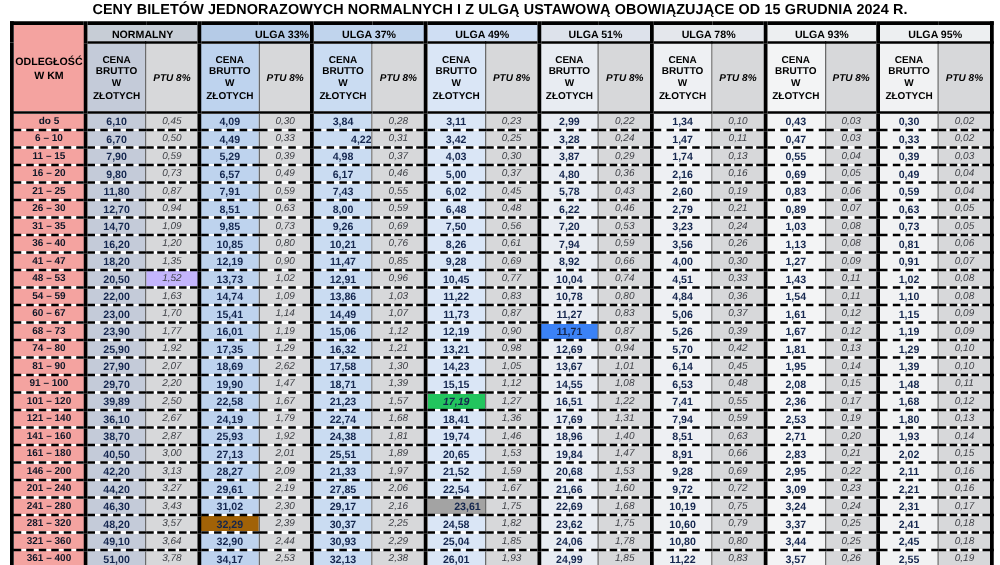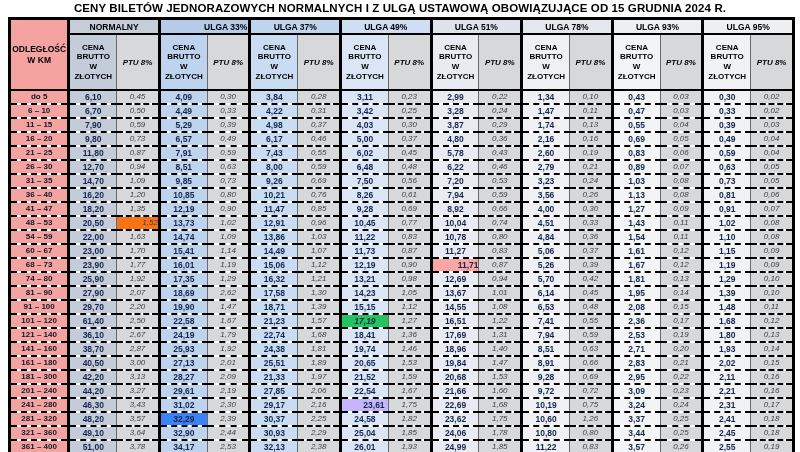--- a/index.html
+++ b/index.html
@@ -123,21 +123,21 @@
         <td class="ptu thin-l" style="background: rgb(215, 216, 218); color: rgb(60, 62, 68);">0,03</td>
         <td class="cena gstart" style="background: rgb(241, 242, 243); color: rgb(20, 38, 78);">0,30</td>
         <td class="ptu thin-l" style="background: rgb(215, 216, 218); color: rgb(60, 62, 68);">0,02</td>
       </tr>
       <tr>
         <td class="km" style="background: rgb(244, 163, 160);">6 – 10</td>
         <td class="cena gstart" style="background: rgb(196, 203, 217); color: rgb(20, 38, 78);">6,70</td>
         <td class="ptu thin-l" style="background: rgb(215, 216, 218); color: rgb(60, 62, 68);">0,50</td>
         <td class="cena gstart" style="background: rgb(190, 211, 238); color: rgb(20, 38, 78);">4,49</td>
         <td class="ptu thin-l" style="background: rgb(215, 216, 218); color: rgb(60, 62, 68);">0,33</td>
-        <td class="cena gstart" style="background: rgb(202, 220, 242); color: rgb(20, 38, 78);">4,22</td>
+        <td class="cena gstart" style="background: rgb(202, 220, 242); color: rgb(20, 38, 78); text-align: right;">4,22</td>
         <td class="ptu thin-l" style="background: rgb(215, 216, 218); color: rgb(60, 62, 68);">0,31</td>
         <td class="cena gstart" style="background: rgb(218, 230, 246); color: rgb(20, 38, 78);">3,42</td>
         <td class="ptu thin-l" style="background: rgb(215, 216, 218); color: rgb(60, 62, 68);">0,25</td>
         <td class="cena gstart" style="background: rgb(232, 236, 242); color: rgb(20, 38, 78);">3,28</td>
         <td class="ptu thin-l" style="background: rgb(215, 216, 218); color: rgb(60, 62, 68);">0,24</td>
         <td class="cena gstart" style="background: rgb(238, 240, 243); color: rgb(20, 38, 78);">1,47</td>
         <td class="ptu thin-l" style="background: rgb(215, 216, 218); color: rgb(60, 62, 68);">0,11</td>
         <td class="cena gstart" style="background: rgb(243, 244, 245); color: rgb(20, 38, 78);">0,47</td>
         <td class="ptu thin-l" style="background: rgb(215, 216, 218); color: rgb(60, 62, 68);">0,03</td>
         <td class="cena gstart" style="background: rgb(241, 242, 243); color: rgb(20, 38, 78);">0,33</td>
@@ -272,21 +272,21 @@
         <td class="cena gstart" style="background: rgb(238, 240, 243); color: rgb(20, 38, 78); text-align: center;">4,00</td>
         <td class="ptu thin-l" style="background: rgb(215, 216, 218); color: rgb(60, 62, 68);">0,30</td>
         <td class="cena gstart" style="background: rgb(243, 244, 245); color: rgb(20, 38, 78);">1,27</td>
         <td class="ptu thin-l" style="background: rgb(215, 216, 218); color: rgb(60, 62, 68);">0,09</td>
         <td class="cena gstart" style="background: rgb(241, 242, 243); color: rgb(20, 38, 78);">0,91</td>
         <td class="ptu thin-l" style="background: rgb(215, 216, 218); color: rgb(60, 62, 68);">0,07</td>
       </tr>
       <tr>
         <td class="km" style="background: rgb(244, 163, 160);">48 – 53</td>
         <td class="cena gstart" style="background: rgb(196, 203, 217); color: rgb(20, 38, 78);">20,50</td>
-        <td class="ptu thin-l" style="background: #f97316; color: rgb(60, 62, 68); text-align: right;">1,52</td>
+        <td class="ptu thin-l" style="background: #c4b5fd; color: rgb(60, 62, 68);">1,52</td>
         <td class="cena gstart" style="background: rgb(190, 211, 238); color: rgb(20, 38, 78);">13,73</td>
         <td class="ptu thin-l" style="background: rgb(215, 216, 218); color: rgb(60, 62, 68);">1,02</td>
         <td class="cena gstart" style="background: rgb(202, 220, 242); color: rgb(20, 38, 78);">12,91</td>
         <td class="ptu thin-l" style="background: rgb(215, 216, 218); color: rgb(60, 62, 68);">0,96</td>
         <td class="cena gstart" style="background: rgb(218, 230, 246); color: rgb(20, 38, 78);">10,45</td>
         <td class="ptu thin-l" style="background: rgb(215, 216, 218); color: rgb(60, 62, 68);">0,77</td>
         <td class="cena gstart" style="background: rgb(232, 236, 242); color: rgb(20, 38, 78);">10,04</td>
         <td class="ptu thin-l" style="background: rgb(215, 216, 218); color: rgb(60, 62, 68);">0,74</td>
         <td class="cena gstart" style="background: rgb(238, 240, 243); color: rgb(20, 38, 78);">4,51</td>
         <td class="ptu thin-l" style="background: rgb(215, 216, 218); color: rgb(60, 62, 68);">0,33</td>
@@ -336,21 +336,21 @@
       <tr>
         <td class="km" style="background: rgb(244, 163, 160);">68 – 73</td>
         <td class="cena gstart" style="background: rgb(196, 203, 217); color: rgb(20, 38, 78);">23,90</td>
         <td class="ptu thin-l" style="background: rgb(215, 216, 218); color: rgb(60, 62, 68);">1,77</td>
         <td class="cena gstart" style="background: rgb(190, 211, 238); color: rgb(20, 38, 78);">16,01</td>
         <td class="ptu thin-l" style="background: rgb(215, 216, 218); color: rgb(60, 62, 68);">1,19</td>
         <td class="cena gstart" style="background: rgb(202, 220, 242); color: rgb(20, 38, 78);">15,06</td>
         <td class="ptu thin-l" style="background: rgb(215, 216, 218); color: rgb(60, 62, 68);">1,12</td>
         <td class="cena gstart" style="background: rgb(218, 230, 246); color: rgb(20, 38, 78);">12,19</td>
         <td class="ptu thin-l" style="background: rgb(215, 216, 218); color: rgb(60, 62, 68);">0,90</td>
-        <td class="cena gstart" style="background: #fca5a5; color: rgb(20, 38, 78); text-align: right;">11,71</td>
+        <td class="cena gstart" style="background: #3b82f6; color: rgb(20, 38, 78);">11,71</td>
         <td class="ptu thin-l" style="background: rgb(215, 216, 218); color: rgb(60, 62, 68);">0,87</td>
         <td class="cena gstart" style="background: rgb(238, 240, 243); color: rgb(20, 38, 78);">5,26</td>
         <td class="ptu thin-l" style="background: rgb(215, 216, 218); color: rgb(60, 62, 68);">0,39</td>
         <td class="cena gstart" style="background: rgb(243, 244, 245); color: rgb(20, 38, 78);">1,67</td>
         <td class="ptu thin-l" style="background: rgb(215, 216, 218); color: rgb(60, 62, 68);">0,12</td>
         <td class="cena gstart" style="background: rgb(241, 242, 243); color: rgb(20, 38, 78);">1,19</td>
         <td class="ptu thin-l" style="background: rgb(215, 216, 218); color: rgb(60, 62, 68);">0,09</td>
       </tr>
       <tr>
         <td class="km" style="background: rgb(244, 163, 160);">74 – 80</td>
@@ -404,21 +404,21 @@
         <td class="ptu thin-l" style="background: rgb(215, 216, 218); color: rgb(60, 62, 68);">1,08</td>
         <td class="cena gstart" style="background: rgb(238, 240, 243); color: rgb(20, 38, 78);">6,53</td>
         <td class="ptu thin-l" style="background: rgb(215, 216, 218); color: rgb(60, 62, 68);">0,48</td>
         <td class="cena gstart" style="background: rgb(243, 244, 245); color: rgb(20, 38, 78);">2,08</td>
         <td class="ptu thin-l" style="background: rgb(215, 216, 218); color: rgb(60, 62, 68);">0,15</td>
         <td class="cena gstart" style="background: rgb(241, 242, 243); color: rgb(20, 38, 78);">1,48</td>
         <td class="ptu thin-l" style="background: rgb(215, 216, 218); color: rgb(60, 62, 68);">0,11</td>
       </tr>
       <tr>
         <td class="km" style="background: rgb(244, 163, 160);">101 – 120</td>
-        <td class="cena gstart" style="background: rgb(196, 203, 217); color: rgb(20, 38, 78);">61,40</td>
+        <td class="cena gstart" style="background: rgb(196, 203, 217); color: rgb(20, 38, 78);">39,89</td>
         <td class="ptu thin-l" style="background: rgb(215, 216, 218); color: rgb(60, 62, 68);">2,50</td>
         <td class="cena gstart" style="background: rgb(190, 211, 238); color: rgb(20, 38, 78);">22,58</td>
         <td class="ptu thin-l" style="background: rgb(215, 216, 218); color: rgb(60, 62, 68);">1,67</td>
         <td class="cena gstart" style="background: rgb(202, 220, 242); color: rgb(20, 38, 78);">21,23</td>
         <td class="ptu thin-l" style="background: rgb(215, 216, 218); color: rgb(60, 62, 68);">1,57</td>
         <td class="cena gstart" style="background: #22c55e; color: rgb(20, 38, 78); font-style: italic;">17,19</td>
         <td class="ptu thin-l" style="background: rgb(215, 216, 218); color: rgb(60, 62, 68);">1,27</td>
         <td class="cena gstart" style="background: rgb(232, 236, 242); color: rgb(20, 38, 78);">16,51</td>
         <td class="ptu thin-l" style="background: rgb(215, 216, 218); color: rgb(60, 62, 68);">1,22</td>
         <td class="cena gstart" style="background: rgb(238, 240, 243); color: rgb(20, 38, 78);">7,41</td>
@@ -479,21 +479,21 @@
         <td class="cena gstart" style="background: rgb(232, 236, 242); color: rgb(20, 38, 78);">19,84</td>
         <td class="ptu thin-l" style="background: rgb(215, 216, 218); color: rgb(60, 62, 68);">1,47</td>
         <td class="cena gstart" style="background: rgb(238, 240, 243); color: rgb(20, 38, 78);">8,91</td>
         <td class="ptu thin-l" style="background: rgb(215, 216, 218); color: rgb(60, 62, 68);">0,66</td>
         <td class="cena gstart" style="background: rgb(243, 244, 245); color: rgb(20, 38, 78);">2,83</td>
         <td class="ptu thin-l" style="background: rgb(215, 216, 218); color: rgb(60, 62, 68);">0,21</td>
         <td class="cena gstart" style="background: rgb(241, 242, 243); color: rgb(20, 38, 78);">2,02</td>
         <td class="ptu thin-l" style="background: rgb(215, 216, 218); color: rgb(60, 62, 68);">0,15</td>
       </tr>
       <tr>
-        <td class="km" style="background: rgb(244, 163, 160);">181 – 300</td>
+        <td class="km" style="background: rgb(244, 163, 160);">146 – 200</td>
         <td class="cena gstart" style="background: rgb(196, 203, 217); color: rgb(20, 38, 78);">42,20</td>
         <td class="ptu thin-l" style="background: rgb(215, 216, 218); color: rgb(60, 62, 68);">3,13</td>
         <td class="cena gstart" style="background: rgb(190, 211, 238); color: rgb(20, 38, 78);">28,27</td>
         <td class="ptu thin-l" style="background: rgb(215, 216, 218); color: rgb(60, 62, 68);">2,09</td>
         <td class="cena gstart" style="background: rgb(202, 220, 242); color: rgb(20, 38, 78);">21,33</td>
         <td class="ptu thin-l" style="background: rgb(215, 216, 218); color: rgb(60, 62, 68);">1,97</td>
         <td class="cena gstart" style="background: rgb(218, 230, 246); color: rgb(20, 38, 78);">21,52</td>
         <td class="ptu thin-l" style="background: rgb(215, 216, 218); color: rgb(60, 62, 68);">1,59</td>
         <td class="cena gstart" style="background: rgb(232, 236, 242); color: rgb(20, 38, 78);">20,68</td>
         <td class="ptu thin-l" style="background: rgb(215, 216, 218); color: rgb(60, 62, 68);">1,53</td>
@@ -524,45 +524,45 @@
         <td class="ptu thin-l" style="background: rgb(215, 216, 218); color: rgb(60, 62, 68);">0,16</td>
       </tr>
       <tr>
         <td class="km" style="background: rgb(244, 163, 160);">241 – 280</td>
         <td class="cena gstart" style="background: rgb(196, 203, 217); color: rgb(20, 38, 78);">46,30</td>
         <td class="ptu thin-l" style="background: rgb(215, 216, 218); color: rgb(60, 62, 68);">3,43</td>
         <td class="cena gstart" style="background: rgb(190, 211, 238); color: rgb(20, 38, 78);">31,02</td>
         <td class="ptu thin-l" style="background: rgb(215, 216, 218); color: rgb(60, 62, 68);">2,30</td>
         <td class="cena gstart" style="background: rgb(202, 220, 242); color: rgb(20, 38, 78);">29,17</td>
         <td class="ptu thin-l" style="background: rgb(215, 216, 218); color: rgb(60, 62, 68);">2,16</td>
-        <td class="cena gstart" style="background: #c4b5fd; color: rgb(20, 38, 78); padding-left: 18px;">23,61</td>
+        <td class="cena gstart" style="background: #a3a3a3; color: rgb(20, 38, 78); padding-left: 18px;">23,61</td>
         <td class="ptu thin-l" style="background: rgb(215, 216, 218); color: rgb(60, 62, 68);">1,75</td>
         <td class="cena gstart" style="background: rgb(232, 236, 242); color: rgb(20, 38, 78);">22,69</td>
         <td class="ptu thin-l" style="background: rgb(215, 216, 218); color: rgb(60, 62, 68);">1,68</td>
         <td class="cena gstart" style="background: rgb(238, 240, 243); color: rgb(20, 38, 78);">10,19</td>
         <td class="ptu thin-l" style="background: rgb(215, 216, 218); color: rgb(60, 62, 68);">0,75</td>
         <td class="cena gstart" style="background: rgb(243, 244, 245); color: rgb(20, 38, 78);">3,24</td>
         <td class="ptu thin-l" style="background: rgb(215, 216, 218); color: rgb(60, 62, 68);">0,24</td>
         <td class="cena gstart" style="background: rgb(241, 242, 243); color: rgb(20, 38, 78);">2,31</td>
         <td class="ptu thin-l" style="background: rgb(215, 216, 218); color: rgb(60, 62, 68);">0,17</td>
       </tr>
       <tr>
         <td class="km" style="background: rgb(244, 163, 160);">281 – 320</td>
         <td class="cena gstart" style="background: rgb(196, 203, 217); color: rgb(20, 38, 78);">48,20</td>
         <td class="ptu thin-l" style="background: rgb(215, 216, 218); color: rgb(60, 62, 68);">3,57</td>
-        <td class="cena gstart" style="background: #3b82f6; color: rgb(20, 38, 78);">32,29</td>
+        <td class="cena gstart" style="background: #a16207; color: rgb(20, 38, 78);">32,29</td>
         <td class="ptu thin-l" style="background: rgb(215, 216, 218); color: rgb(60, 62, 68);">2,39</td>
         <td class="cena gstart" style="background: rgb(202, 220, 242); color: rgb(20, 38, 78);">30,37</td>
         <td class="ptu thin-l" style="background: rgb(215, 216, 218); color: rgb(60, 62, 68);">2,25</td>
         <td class="cena gstart" style="background: rgb(218, 230, 246); color: rgb(20, 38, 78);">24,58</td>
         <td class="ptu thin-l" style="background: rgb(215, 216, 218); color: rgb(60, 62, 68);">1,82</td>
         <td class="cena gstart" style="background: rgb(232, 236, 242); color: rgb(20, 38, 78);">23,62</td>
         <td class="ptu thin-l" style="background: rgb(215, 216, 218); color: rgb(60, 62, 68);">1,75</td>
         <td class="cena gstart" style="background: rgb(238, 240, 243); color: rgb(20, 38, 78);">10,60</td>
-        <td class="ptu thin-l" style="background: rgb(215, 216, 218); color: rgb(60, 62, 68);">1,26</td>
+        <td class="ptu thin-l" style="background: rgb(215, 216, 218); color: rgb(60, 62, 68);">0,79</td>
         <td class="cena gstart" style="background: rgb(243, 244, 245); color: rgb(20, 38, 78);">3,37</td>
         <td class="ptu thin-l" style="background: rgb(215, 216, 218); color: rgb(60, 62, 68);">0,25</td>
         <td class="cena gstart" style="background: rgb(241, 242, 243); color: rgb(20, 38, 78);">2,41</td>
         <td class="ptu thin-l" style="background: rgb(215, 216, 218); color: rgb(60, 62, 68);">0,18</td>
       </tr>
       <tr>
         <td class="km" style="background: rgb(244, 163, 160);">321 – 360</td>
         <td class="cena gstart" style="background: rgb(196, 203, 217); color: rgb(20, 38, 78);">49,10</td>
         <td class="ptu thin-l" style="background: rgb(215, 216, 218); color: rgb(60, 62, 68);">3,64</td>
         <td class="cena gstart" style="background: rgb(190, 211, 238); color: rgb(20, 38, 78);">32,90</td>

